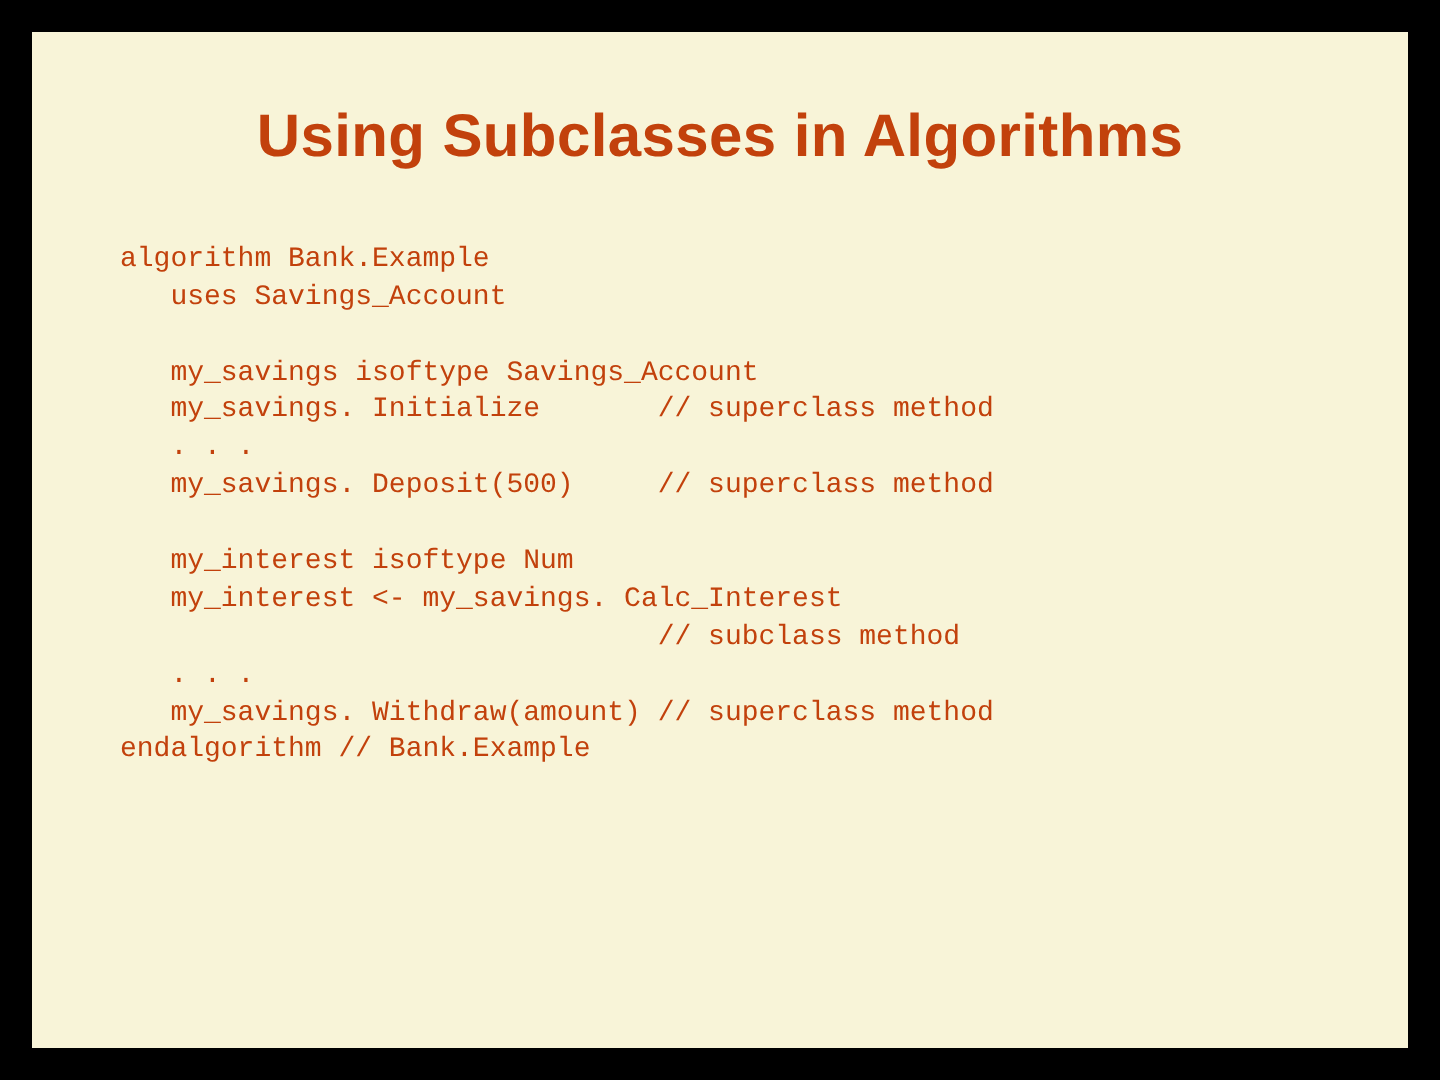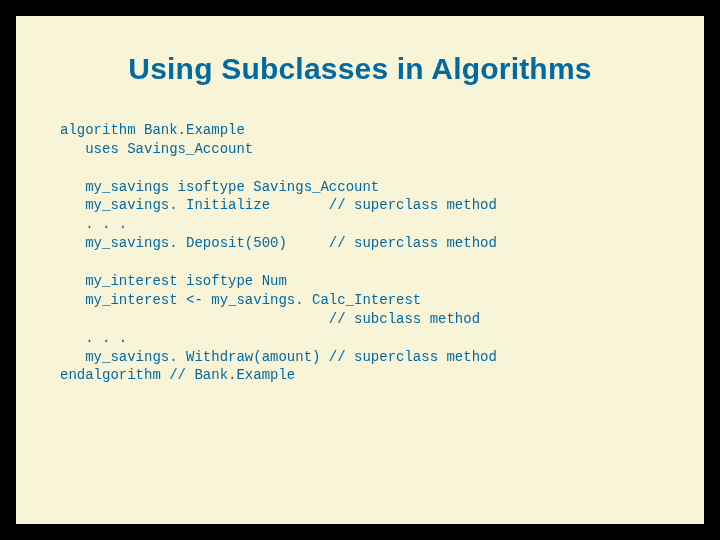--- a/index.html
+++ b/index.html
@@ -16,21 +16,21 @@
     box-sizing: border-box;
     padding: 14px;
   }
   .slide-inner {
     width: 100%;
     height: 100%;
     background: #f8f4d8;
     border: 2px solid #000;
     box-sizing: border-box;
     padding: 36px 44px 18px 44px;
-    color: #0369a1;
+    color: #c2410c;
   }
   .title {
     font-family: Arial, Helvetica, sans-serif;
     font-size: 30px;
     font-weight: 700;
     text-align: center;
     margin-bottom: 16px;
     letter-spacing: 0.2px;
   }
   .code-block {

